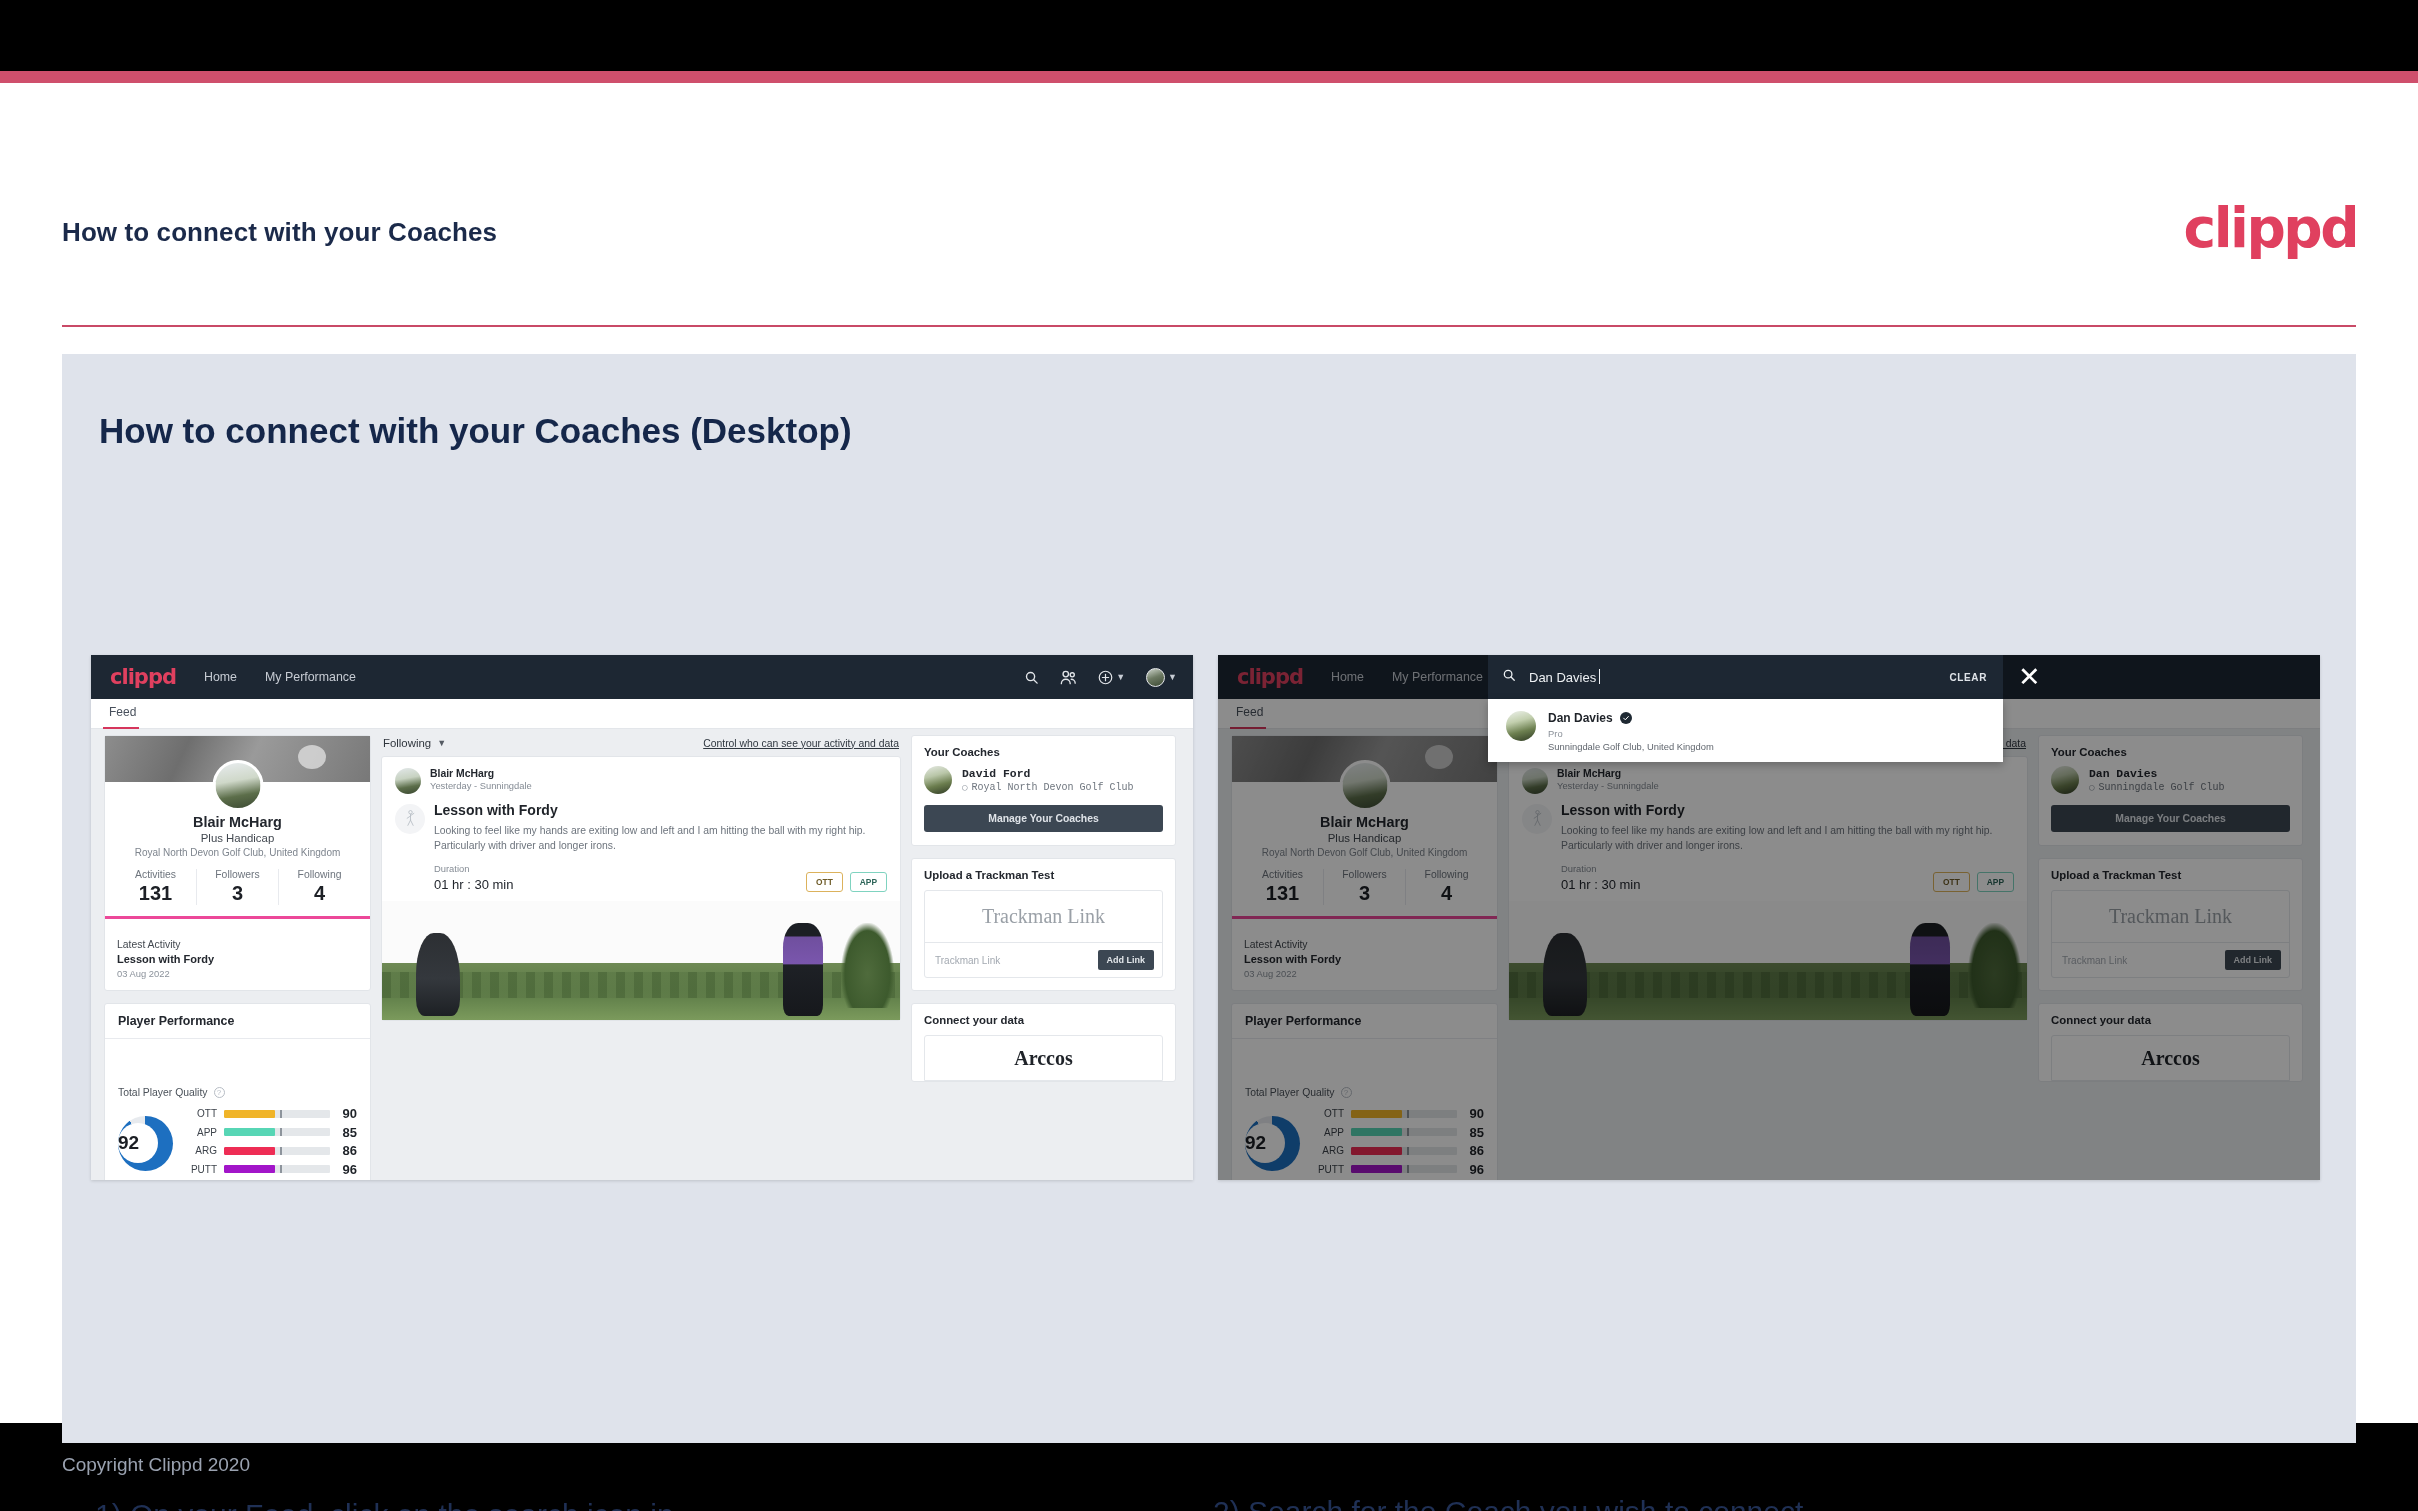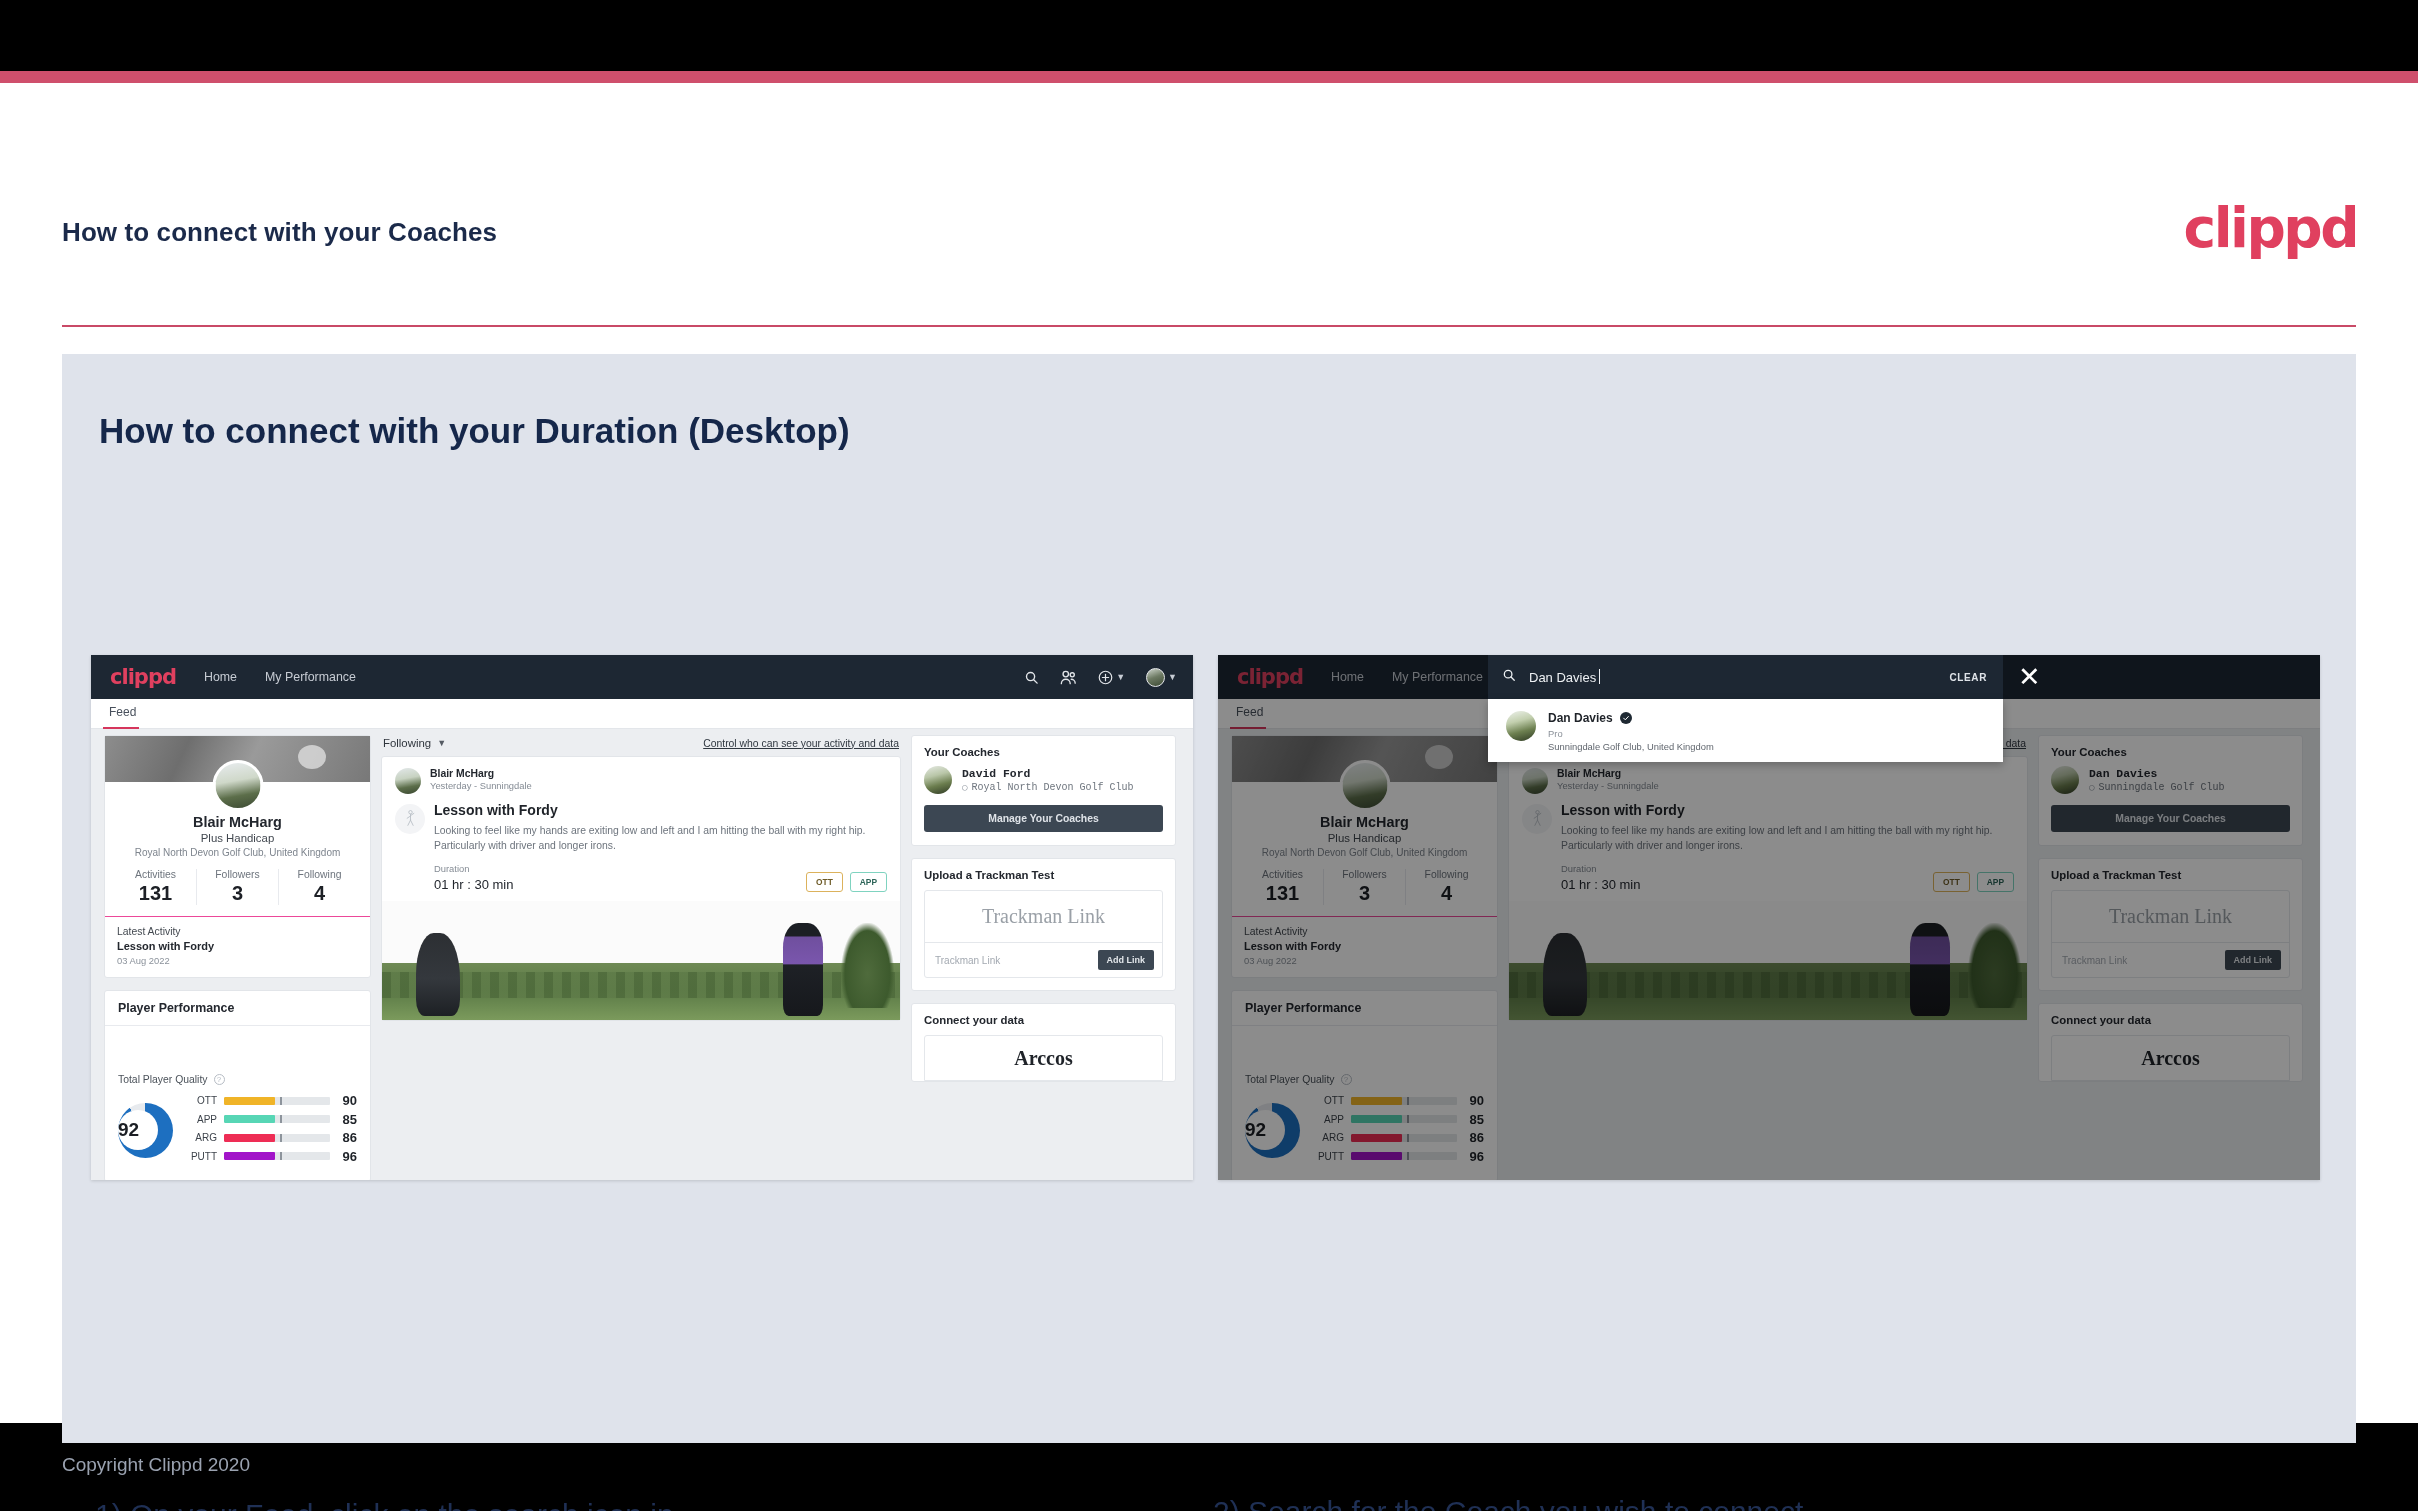--- a/index.html
+++ b/index.html
@@ -139,21 +139,21 @@
   .profile-body { padding:32px 10px 11px; text-align:center; }
   .p-name  { font-size:14.4px; font-weight:bold; color:#23272e; }
   .p-hcp   { font-size:11.4px; color:#41474f; margin-top:2px; }
   .p-club  { font-size:10px; color:#7e858e; margin-top:3px; }
   .stats   { display:flex; margin-top:11px; }
   .stat    { flex:1; border-right:1px solid #e8eaee; }
   .stat:last-child { border-right:none; }
   .stat-label { font-size:10.4px; color:#6d747d; }
   .stat-value { font-size:20px; font-weight:bold; color:#1d2026; margin-top:2px; }
   .latest {
-    border-top:1px solid #ec4899; padding:9px 12px 11px; text-align:left;
+    border-top:3px solid #ec4899; padding:20px 12px 11px; text-align:left;
   }
   .latest-h { font-size:10.4px; color:#434950; }
   .latest-t { font-size:11px; font-weight:bold; color:#23272e; margin-top:3px; }
   .latest-d { font-size:9.4px; color:#8b929b; margin-top:3px; }
 
   
   .card-head {
     padding:10px 13px; font-size:12.4px; font-weight:bold; color:#23272e;
     border-bottom:1px solid #e8eaee;
   }
@@ -333,21 +333,21 @@
 
 <div class="slide">
 
   <div class="slide-header">
     <div class="slide-header-title">How to connect with your Coaches</div>
     <div class="brand-logo">clippd</div>
   </div>
   <div class="header-rule"></div>
 
   <div class="body-panel">
-    <div class="panel-title">How to connect with your Duration (Desktop)</div>
+    <div class="panel-title">How to connect with your Coaches (Desktop)</div>
     <div class="caption caption-1">1) On your Feed, click on the search icon in the top right of the screen.</div>
     <div class="caption caption-2">2) Search for the Coach you wish to connect with.</div>
   </div>
 
   <div class="footer-note">Copyright Clippd 2020</div>
 
   <div class="shot shot-1">
 
     <div class="app-nav">
       <div class="app-logo">clippd</div>

